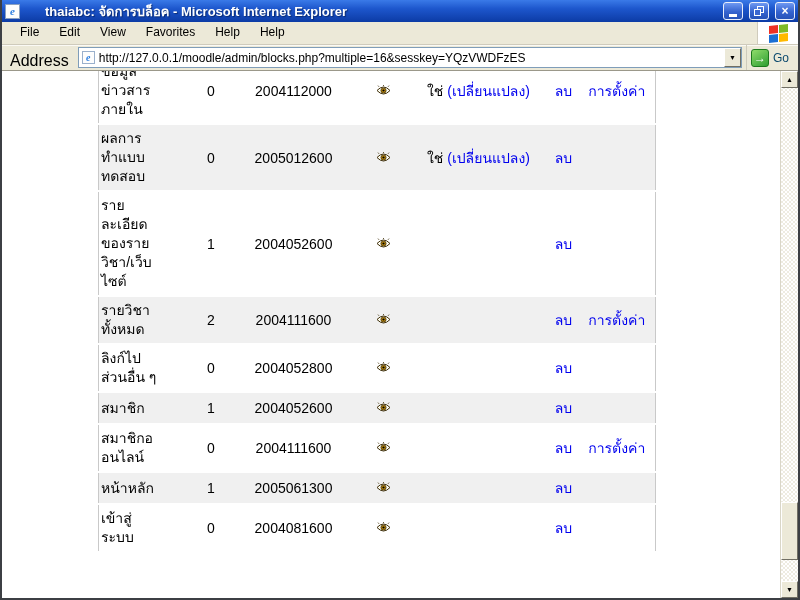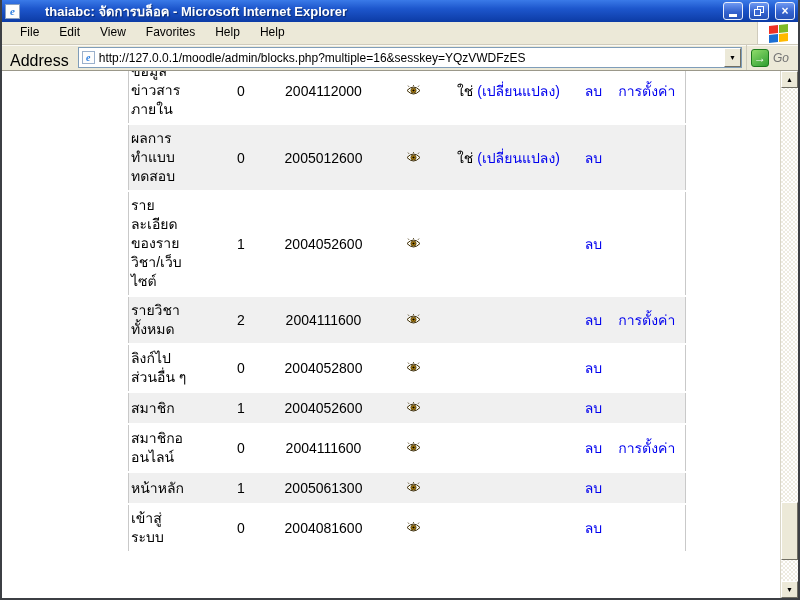--- a/index.html
+++ b/index.html
@@ -73,24 +73,24 @@
     font-size:7px;display:flex;align-items:center;justify-content:center;color:#000;
   }
   .go{display:flex;align-items:center;gap:4px;padding:0 6px 0 4px;border-left:1px solid #cfcbbc;height:100%;}
   .go-icon{
     width:18px;height:18px;border-radius:3px;
     background:linear-gradient(145deg,#8fdc6a,#2f9e33);
     border:1px solid #1c7a1c;box-sizing:border-box;
     color:#fff;font-weight:bold;font-size:12px;line-height:1;
     display:flex;align-items:center;justify-content:center;
   }
-  .go-label{font-size:12px;color:#737373;font-style:italic;}
+  .go-label{font-size:12px;color:#0c4a6e;}
   
   .content{flex:1;position:relative;overflow:hidden;background:#fff;}
-  .page{position:absolute;left:126px;top:-14px;width:557px;}
+  .page{position:absolute;left:96px;top:-14px;width:557px;}
   table.blocks{border-collapse:collapse;width:557px;table-layout:fixed;font-size:14px;border:1px solid #c9c9c9;}
   table.blocks td{vertical-align:middle;padding:4px 2px;border-bottom:2px solid #fff;}
   table.blocks tr:nth-child(even){background:#f0f0f0;}
   td.c-name{white-space:pre-line;line-height:19px;padding-left:5px;color:#000;}
   td.c-count,td.c-version,td.c-eye,td.c-mult,td.c-del,td.c-set{text-align:center;color:#000;}
   .lnk{color:#0000ee;text-decoration:none;cursor:pointer;}
   .eye{display:inline-block;line-height:0;cursor:pointer;}
   
   .vscroll{
     position:absolute;top:0;right:0;width:17px;height:100%;

